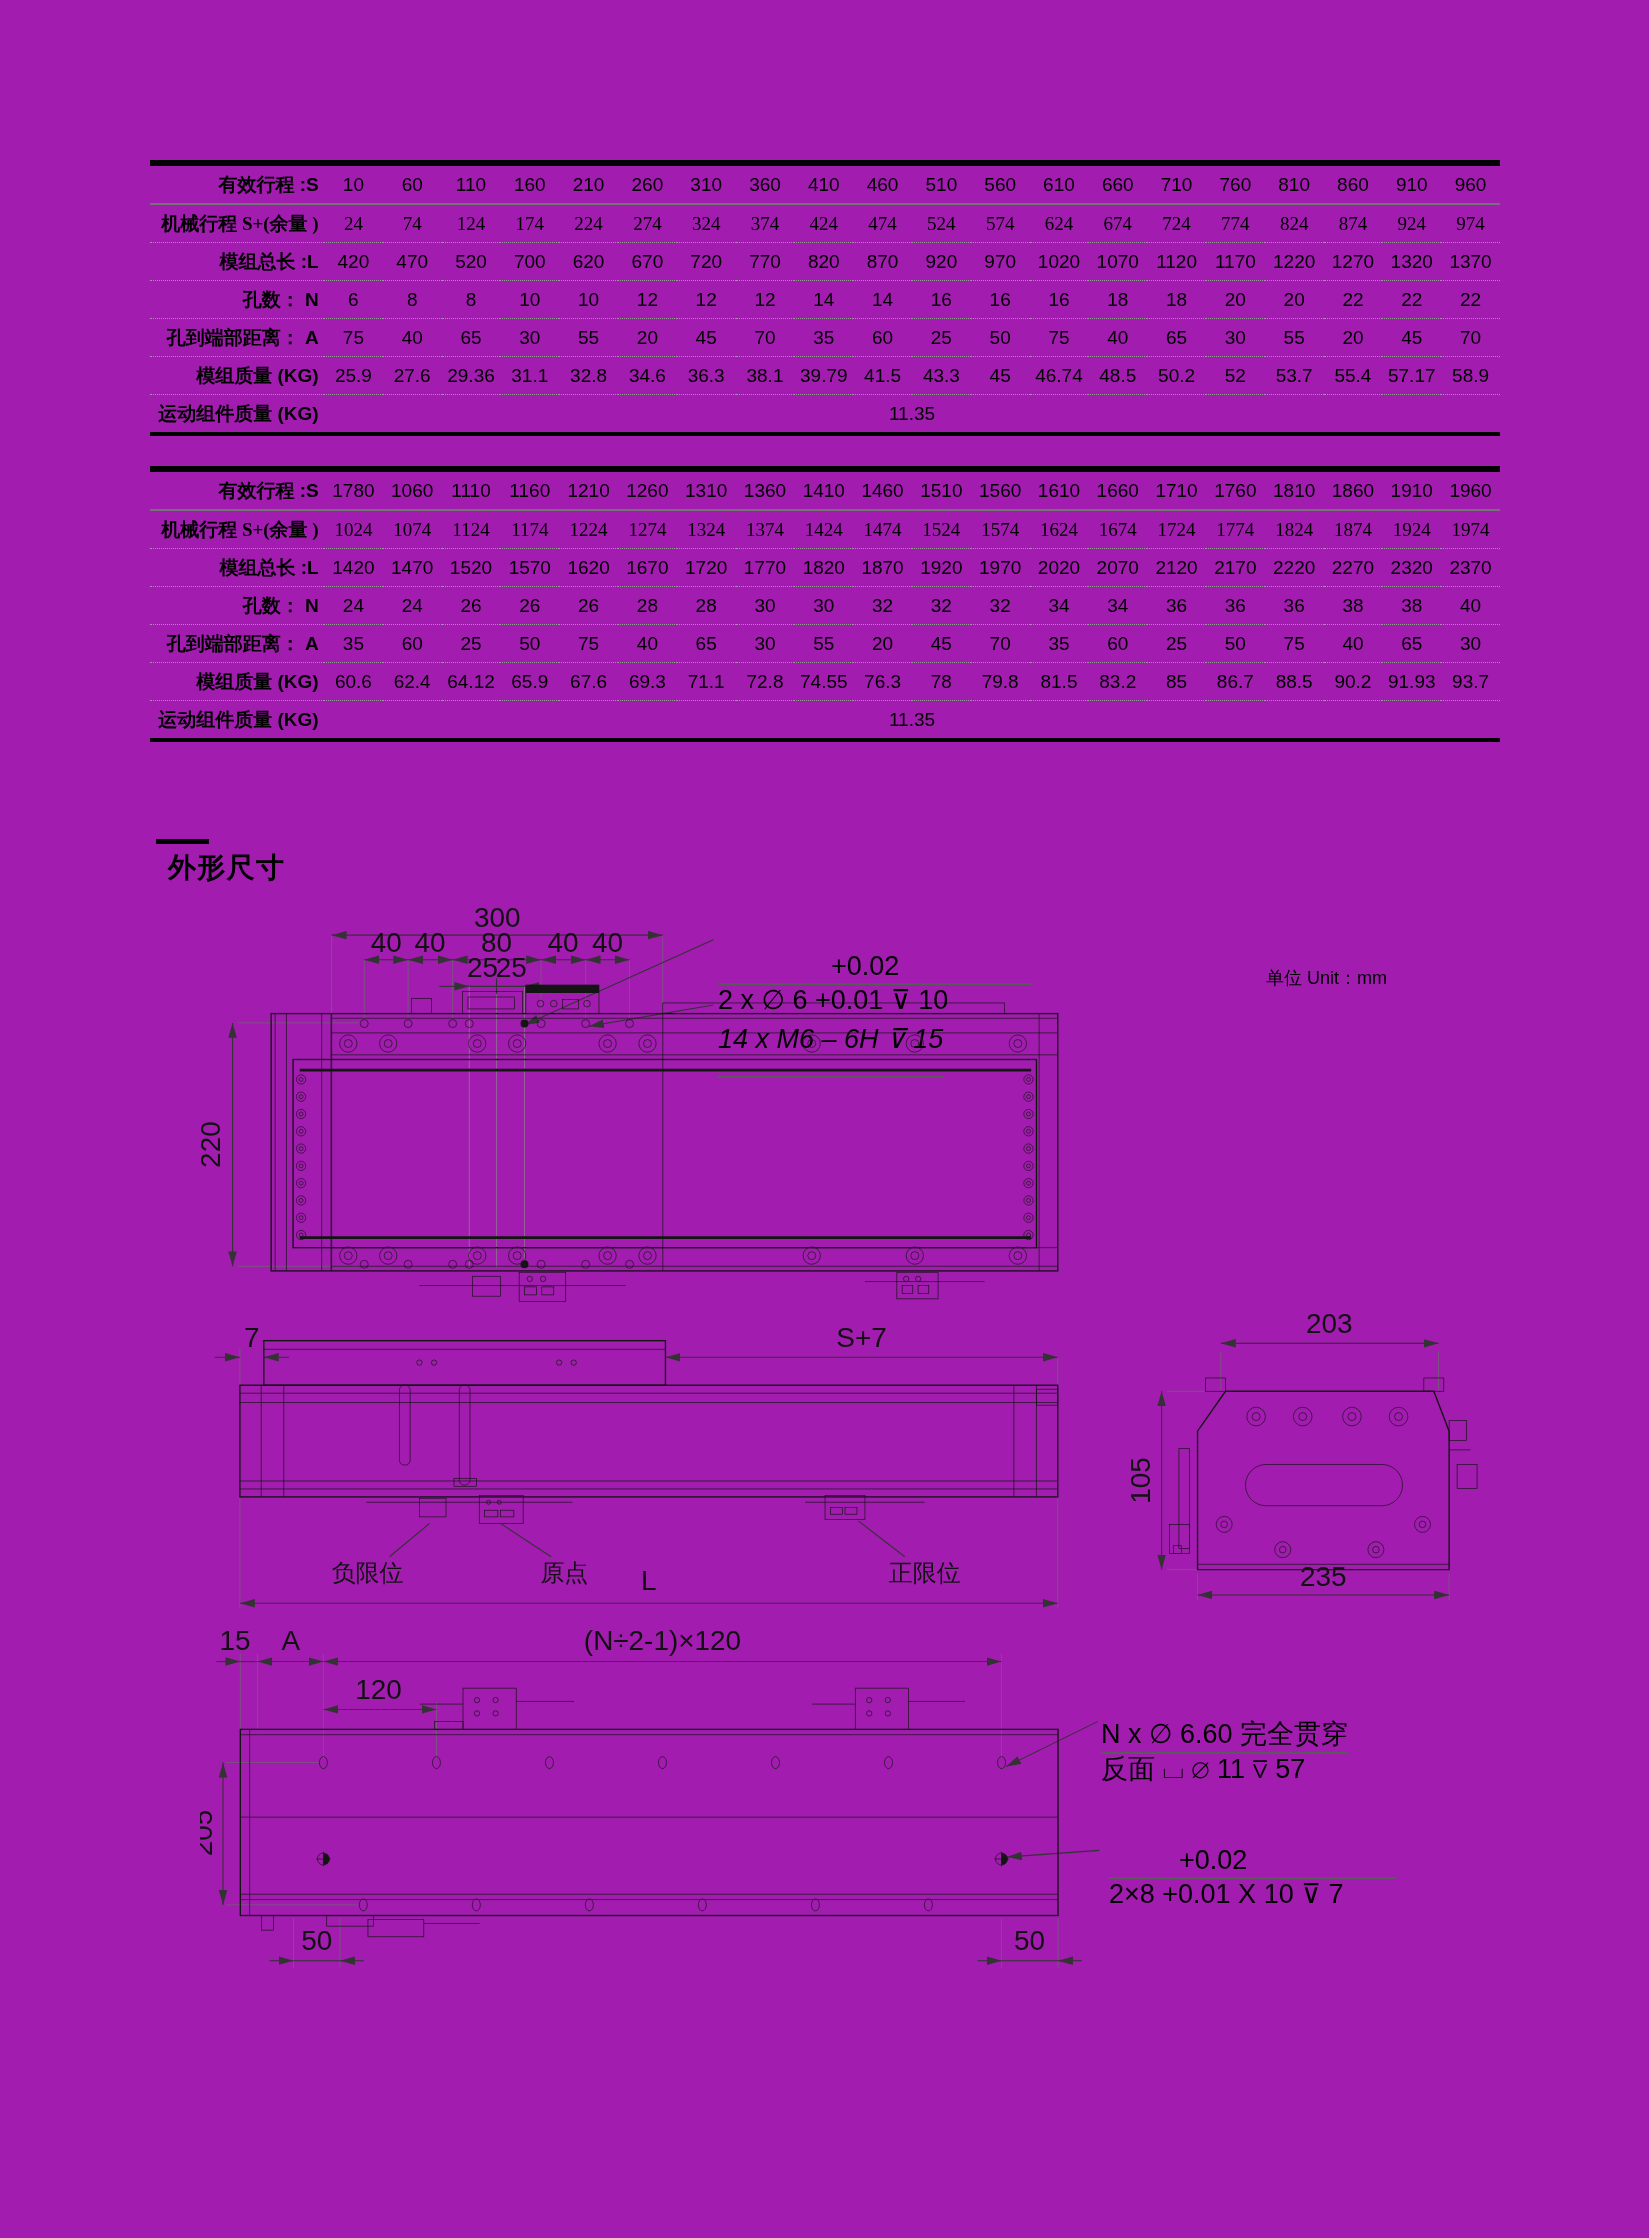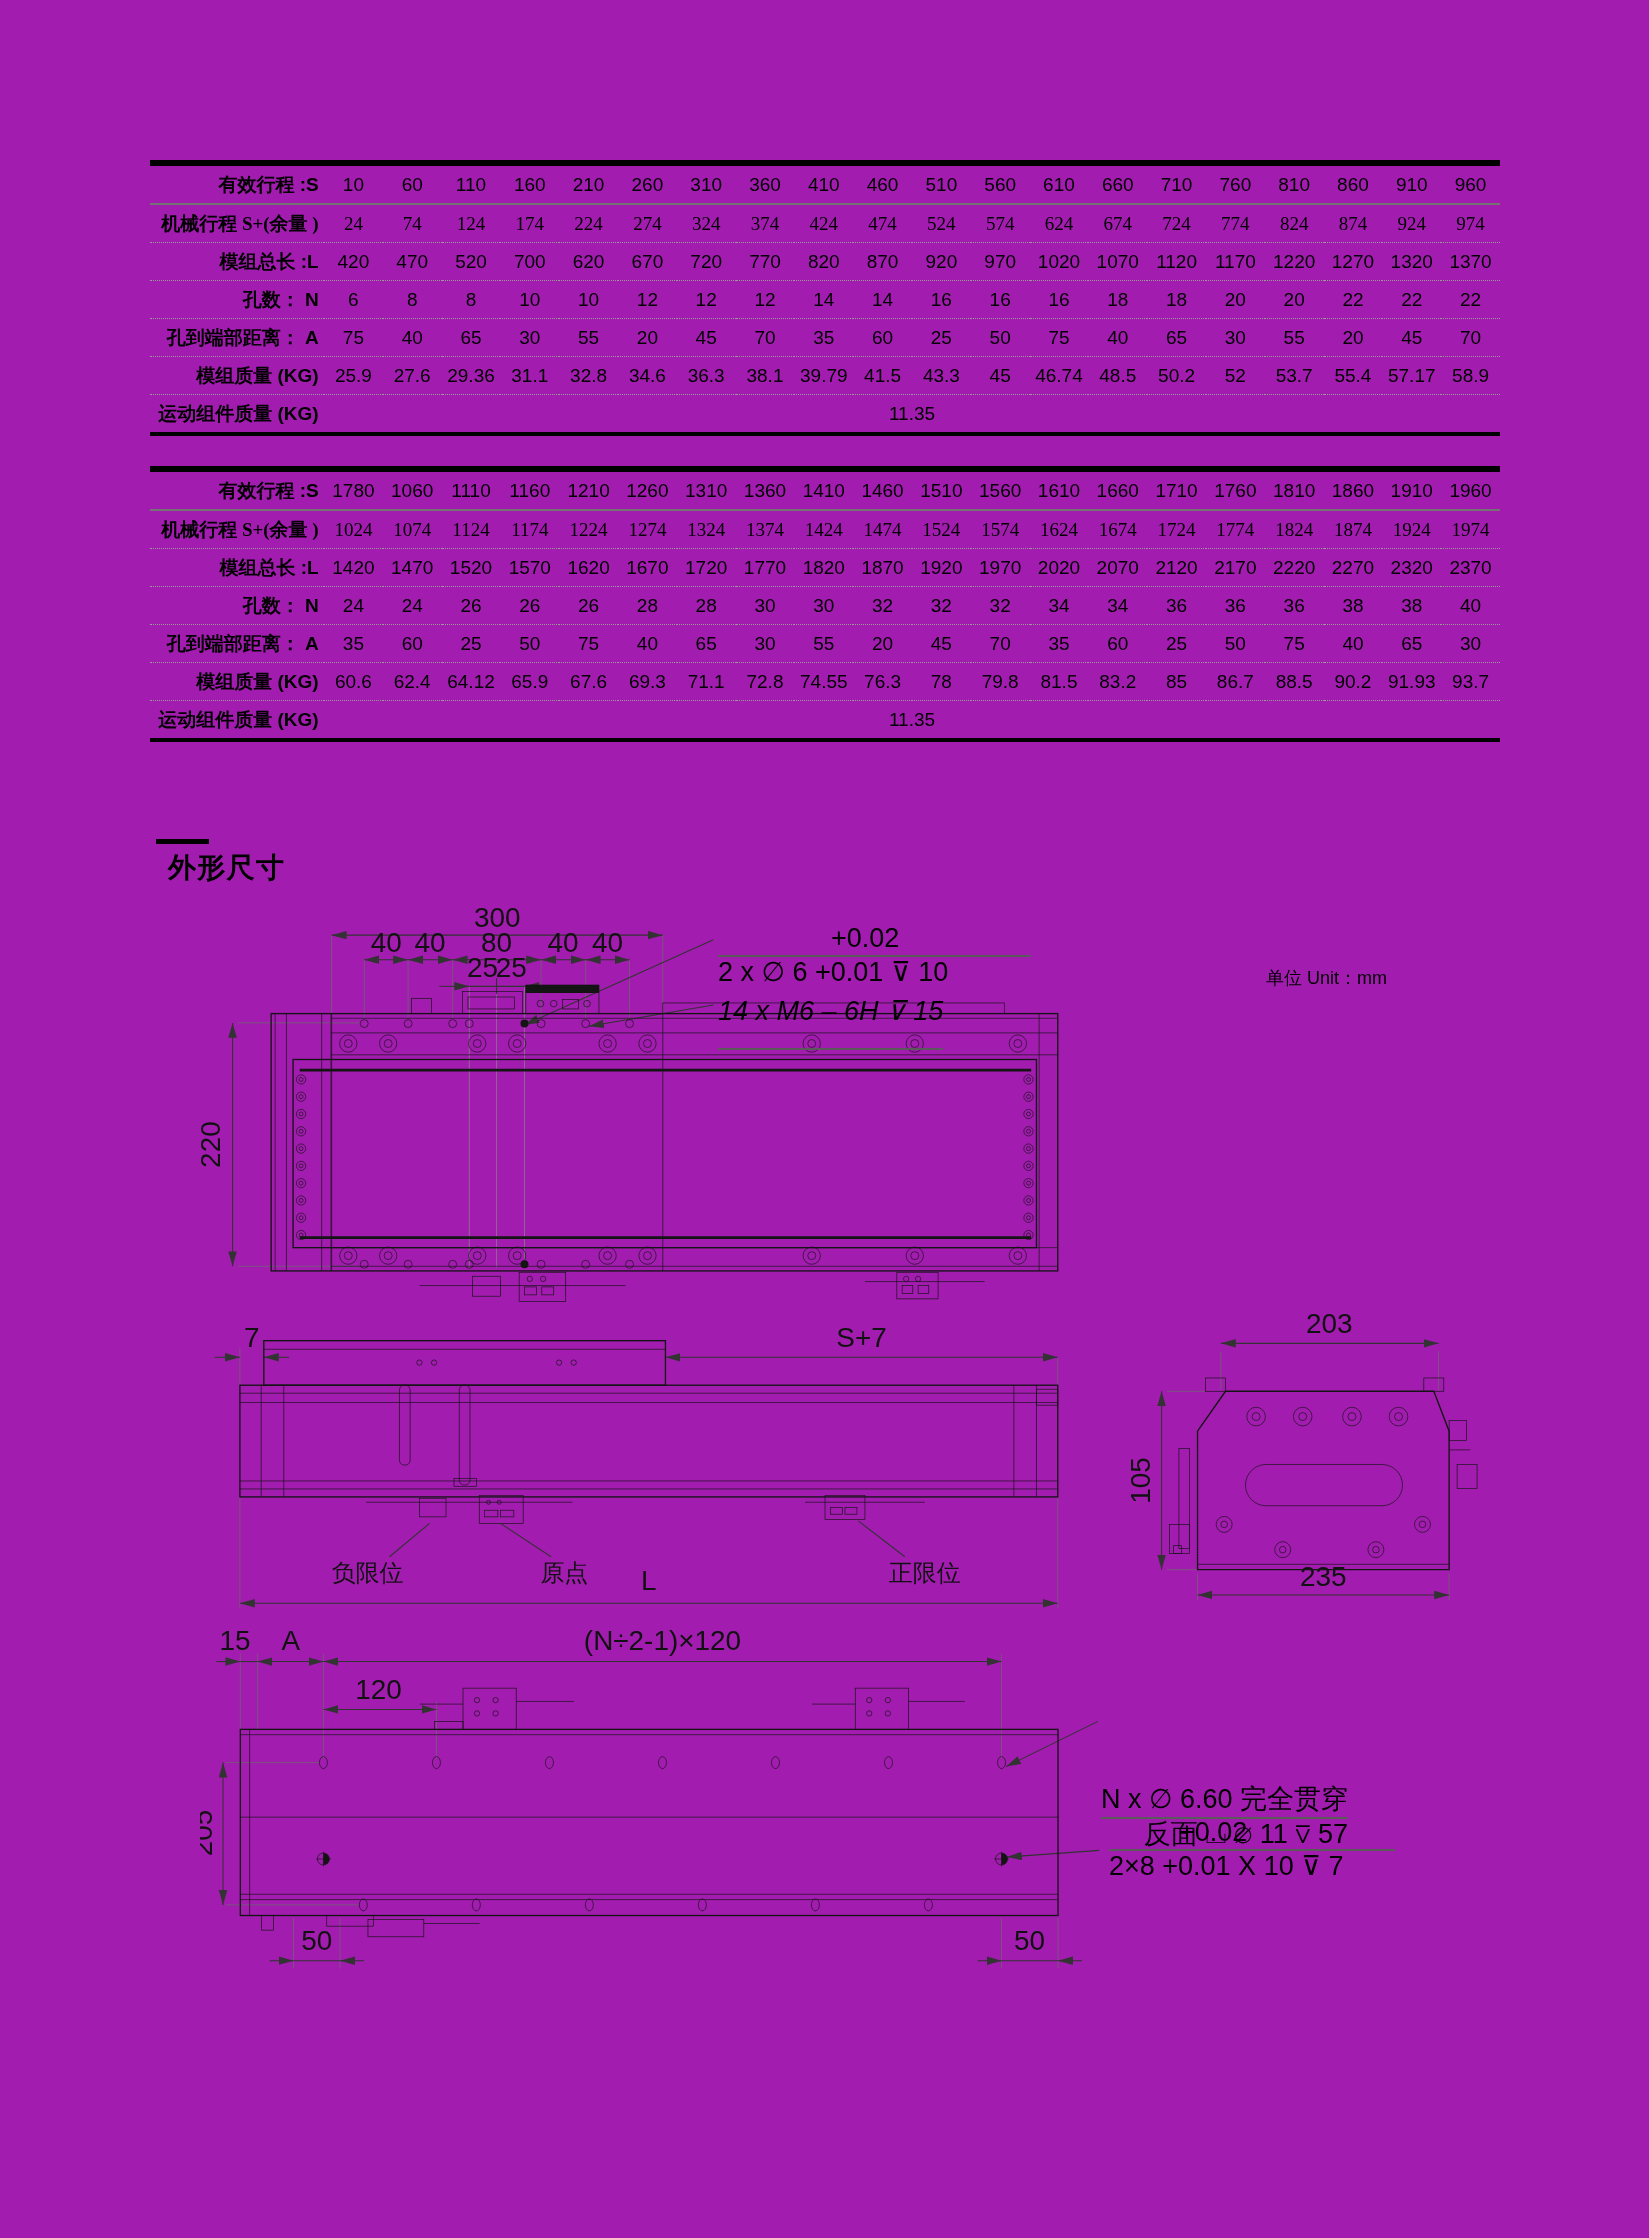--- a/index.html
+++ b/index.html
@@ -29,21 +29,21 @@
   svg text.dc{font-size:36px;fill:#111;text-anchor:middle;font-family:"Liberation Sans",sans-serif;}
   .ln{stroke:#141414;stroke-width:2;fill:none;}
   .tn{stroke:#141414;stroke-width:1;fill:none;}
   .tk{stroke:#141414;stroke-width:4;fill:none;}
   .fl{fill:#141414;stroke:none;}
   .dm{stroke:#333;stroke-width:1.6;fill:none;}
   .ex{stroke:#6b6b6b;stroke-width:1.1;fill:none;}
   .cl{stroke:#8a8a8a;stroke-width:1;fill:none;}
 
   
-  .callout{position:absolute;font-size:27px;line-height:1.18;white-space:nowrap;}
+  .callout{position:absolute;font-size:27px;line-height:1.18;white-space:nowrap;margin-top:28px;}
   .callout .shelf{border-bottom:2px solid #5a5a5a;}
   .callout .toltop{display:block;}
   .co-pin1 .toltop{margin-left:113px;}
   .co-pin2 .toltop{margin-left:70px;}
 
   .footer-note{position:absolute;left:205px;top:1987px;font-size:22px;letter-spacing:0.7px;}
 </style>
 </head>
 <body>
 
@@ -779,21 +779,21 @@
         <circle class="tn" cx="1034" cy="136" r="4"></circle>
       <line class="tn" x1="920" y1="122" x2="985" y2="122"></line>
         <line class="tn" x1="1065" y1="118" x2="1150" y2="118"></line>
       <rect class="tn" x="92" y="440" width="18" height="22"></rect>
       <rect class="tn" x="190" y="440" width="70" height="16"></rect>
       <rect class="tn" x="252" y="446" width="84" height="26"></rect>
       <line class="tn" x1="336" y1="452" x2="420" y2="452"></line>
     </g>
   </svg>
 
-  <div class="callout" style="left:1101px;top:1784px;text-align:right;">
+  <div class="callout" style="left:1101px;top:1691px;">
     <div class="shelf" style="padding-bottom:1.3px;">N x ∅ 6.60 完全贯穿</div>
     <div>反面 ⌴ ∅ 11 ⊽ 57</div>
   </div>
   <div class="callout co-pin2" style="left:1109px;top:1817px;">
     <span class="toltop">+0.02</span>
     <div class="shelf" style="width:286px;"></div>
     <span>2×8 +0.01 X 10 ⊽ 7</span>
   </div>
 
 </div>

